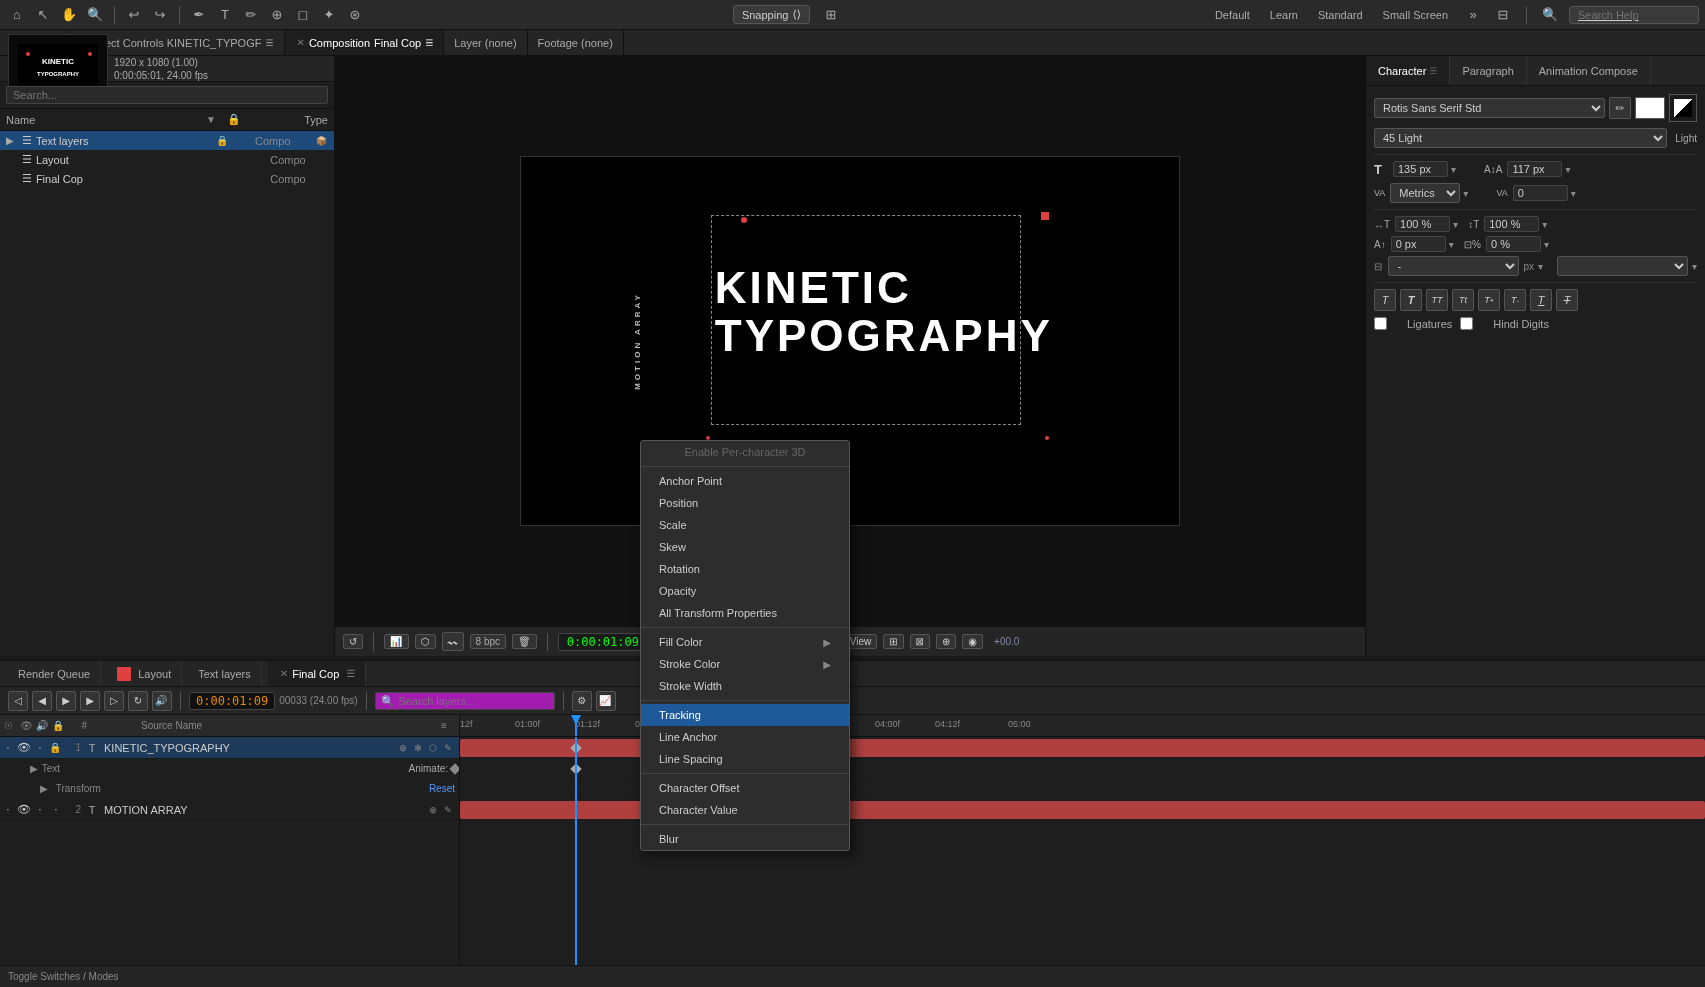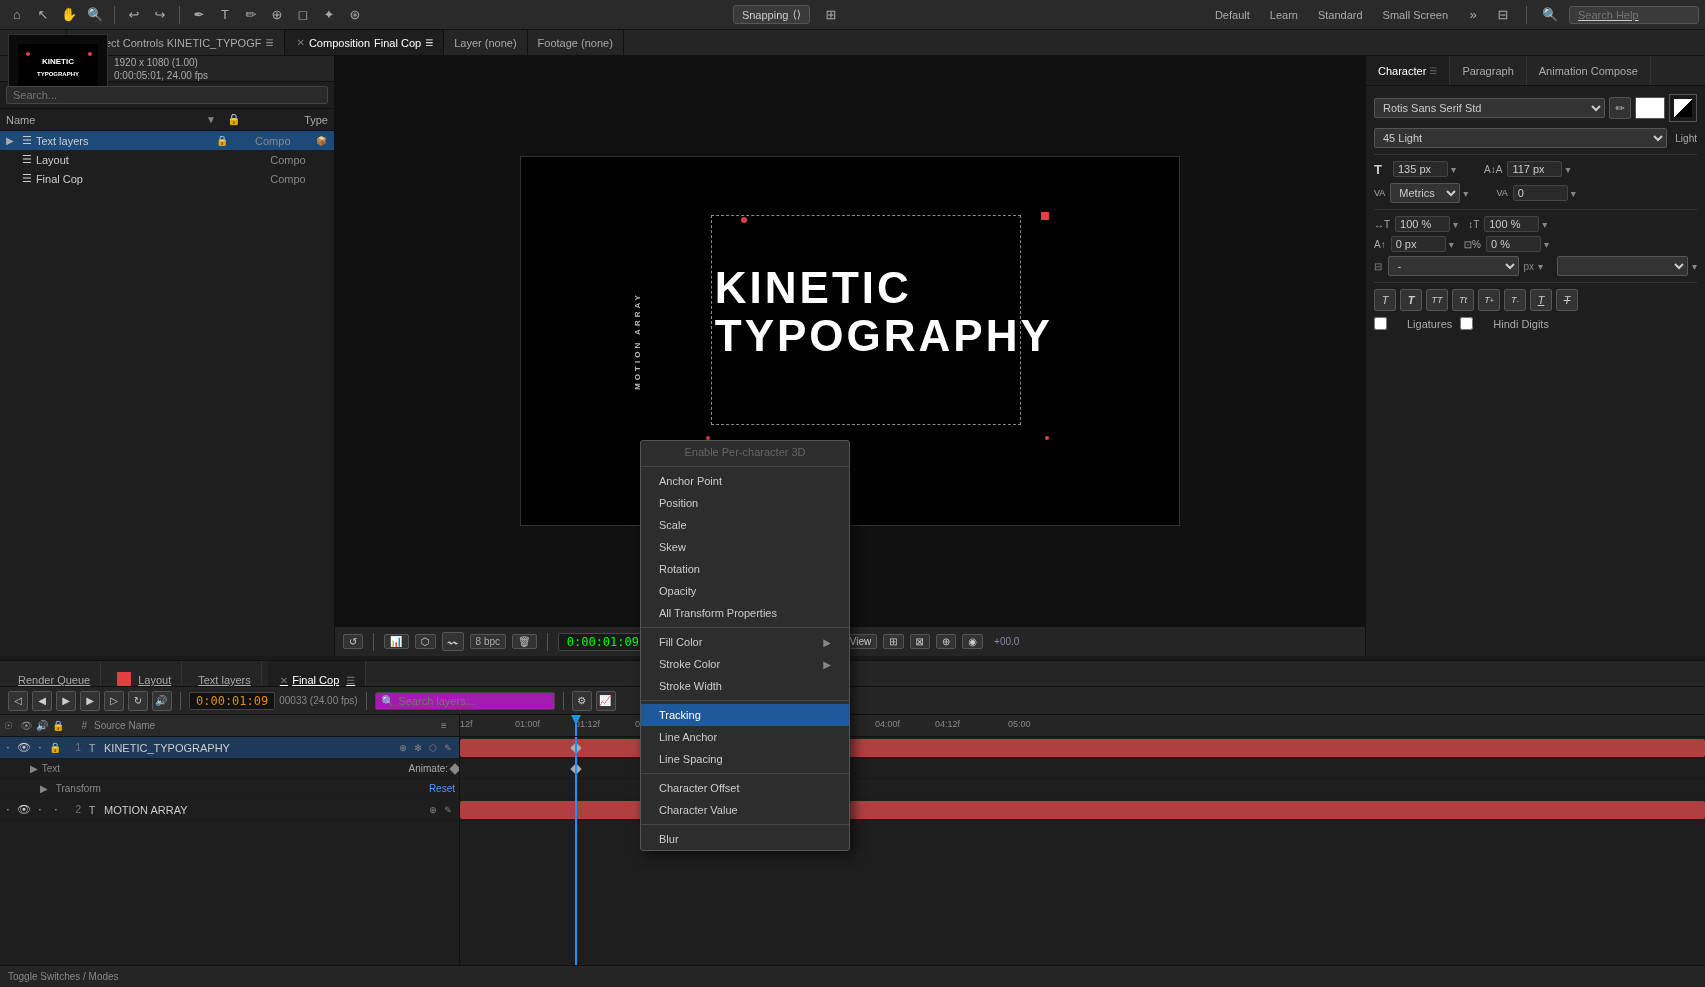--- a/index.html
+++ b/index.html
@@ -331,26 +331,25 @@
       border-bottom: 1px solid #111;
       display: flex;
       align-items: center;
       padding: 0 8px;
       gap: 6px;
       font-size: 11px;
       color: #aaa;
     }
     .tl-tab {
       padding: 0 10px;
-      display: flex; align-items: flex-end;
+      display: flex; align-items: center;
       height: 100%;
       font-size: 11px; color: #aaa; cursor: pointer;
       border-right: 1px solid #333;
       gap: 4px;
-      text-decoration: underline;
     }
     .tl-tab.active { background: #1e1e1e; color: #fff; }
     .timeline-controls {
       height: 28px;
       background: #252525;
       border-bottom: 1px solid #111;
       display: flex;
       align-items: center;
       padding: 0 8px;
       gap: 4px;
@@ -857,21 +856,21 @@
   <div class="timeline-body">
 
     <div class="timeline-layers">
 
       <div class="layer-header">
         <span style="width:16px;">☉</span>
         <span style="width:16px;">👁</span>
         <span style="width:16px;">🔊</span>
         <span style="width:16px;">🔒</span>
         <span style="width:22px;text-align:right;padding-right:3px;">#</span>
-        <span style="flex:1;padding-left:4px;">Source Name</span>
+        <span style="flex:1;padding-left:4px;margin-left:47px;">Source Name</span>
         <span style="width:14px;">≡</span>
       </div>
 
       <div class="layer-row selected">
         <div class="layer-solo">·</div>
         <div class="layer-eye">👁</div>
         <div class="layer-audio">·</div>
         <div class="layer-lock">🔒</div>
         <div class="layer-num">1</div>
         <div class="layer-icon">T</div>

